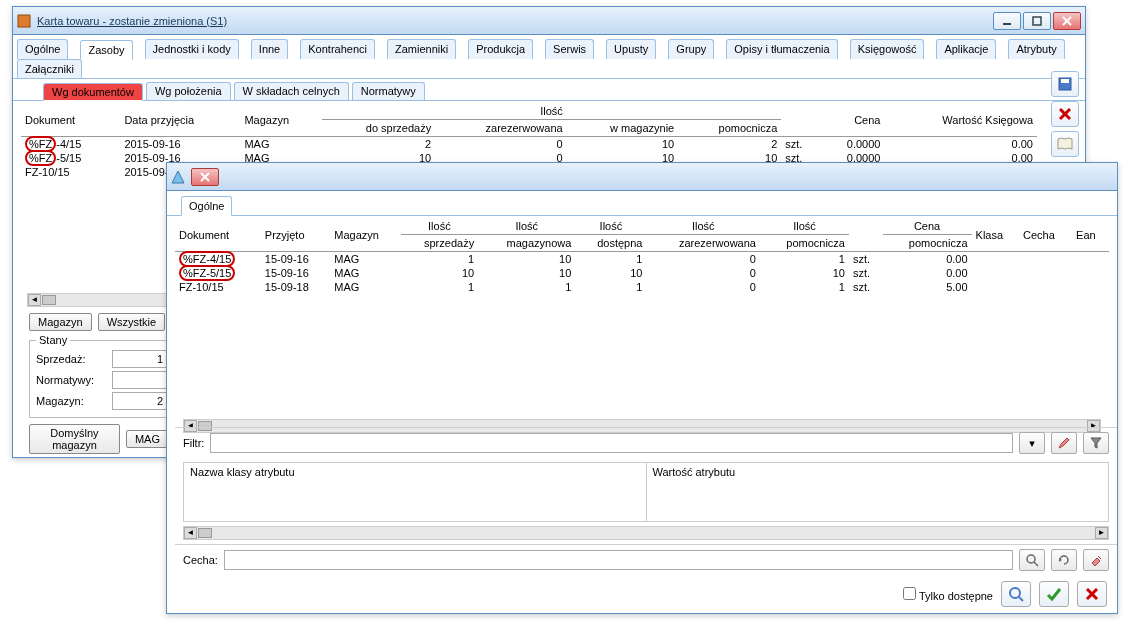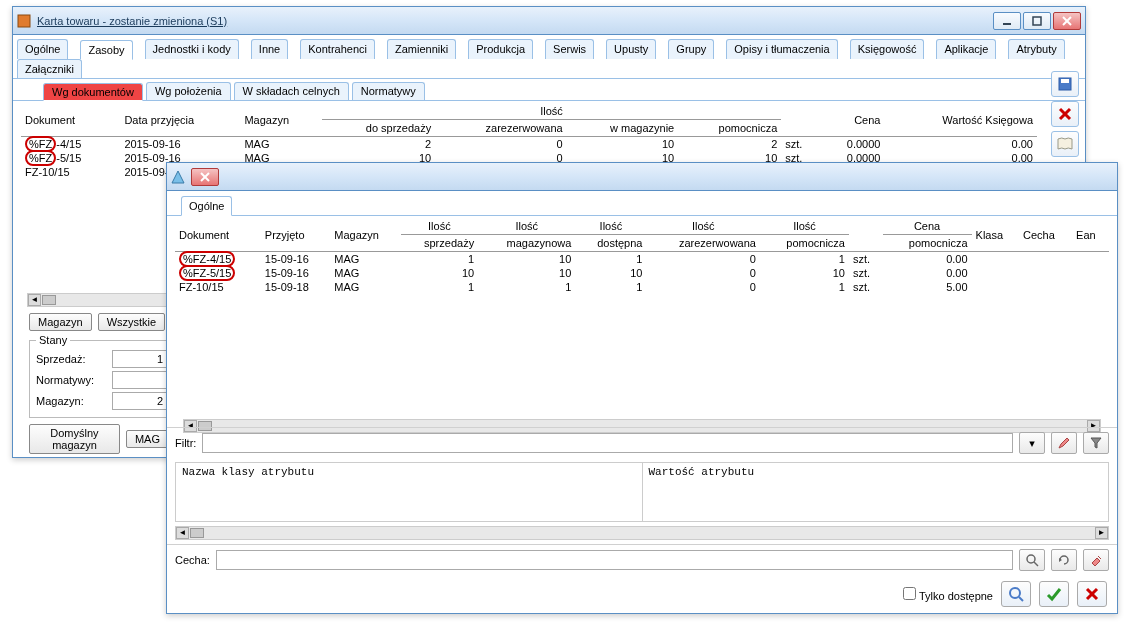--- a/index.html
+++ b/index.html
@@ -44,21 +44,21 @@
 .bottom-panel fieldset { border: 1px solid #bbb; padding: 4px 6px; margin-top: 2px; }
 .bottom-panel legend { font-size: 11px; padding: 0 3px; }
 .bottom-panel label { display: inline-block; width: 70px; }
 .bottom-panel input[type=text] { border: 1px solid #aaa; padding: 1px 3px; height: 18px; width: 55px; text-align: right; }
 
 
 .filter-row { display: flex; align-items: center; padding: 4px 8px; gap: 6px; border-top: 1px solid #d0d0d0; }
 .filter-row input[type=text] { flex: 1; border: 1px solid #aaa; height: 20px; padding: 1px 4px; }
 .tool-btn { width: 26px; height: 22px; border: 1px solid #aaa; background: linear-gradient(#fdfdfd,#e9e9e9); border-radius: 2px; display: flex; align-items: center; justify-content: center; cursor: pointer; }
 .attr-panel { margin: 4px 8px; border: 1px solid #ccc; height: 60px; display: flex; }
-.attr-col { flex: 1; border-right: 1px solid #ccc; padding: 3px 6px; font-family: Liberation Mono, monospace; }
+.attr-col { flex: 1; border-right: 1px solid #ccc; padding: 3px 6px; }
 .attr-col:last-child { border-right: none; }
 
 .bottom-actions { display: flex; justify-content: space-between; align-items: center; padding: 6px 10px; }
 .bottom-actions .right { display: flex; gap: 8px; align-items: center; }
 .big-btn { width: 30px; height: 26px; border: 1px solid #aaa; background: linear-gradient(#fdfdfd,#e9f0f8); border-radius: 3px; display: flex; align-items: center; justify-content: center; cursor: pointer; }
 .scroll-stub { height: 14px; background: #e8e8e8; border: 1px solid #ccc; margin: 0 8px; position: relative; }
 .scroll-stub .thumb { position: absolute; left: 14px; top: 1px; width: 14px; height: 10px; background: #ccc; border: 1px solid #999; }
 .scroll-stub .arrow { position: absolute; top: 0; width: 13px; height: 12px; background: #ddd; border: 1px solid #aaa; text-align: center; line-height: 10px; font-size: 8px; }
 .scroll-stub .arrow.l { left: 0; }
 .scroll-stub .arrow.r { right: 0; }
@@ -330,21 +330,21 @@
   </div>
 
   <div style="position:absolute; left:8px; right:8px; bottom:180px;">
     <div class="scroll-stub">
       <div class="arrow l">◄</div>
         <div class="thumb"></div>
         <div class="arrow r">►</div>
     </div>
   </div>
 
-  <div style="position:absolute; left:0; right:0; bottom:0;">
+  <div style="position:absolute; left:8px; right:0; bottom:0;">
     <div class="filter-row">
       <span>Filtr:</span>
       <input type="text" style="">
       <div class="tool-btn">▾</div>
       <div class="tool-btn">
           <svg width="14" height="14">
             <path d="M2 12 L4 8 L10 2 L12 4 L6 10 Z" fill="#e88" stroke="#a44"></path>
           </svg>
         </div>
       <div class="tool-btn">

